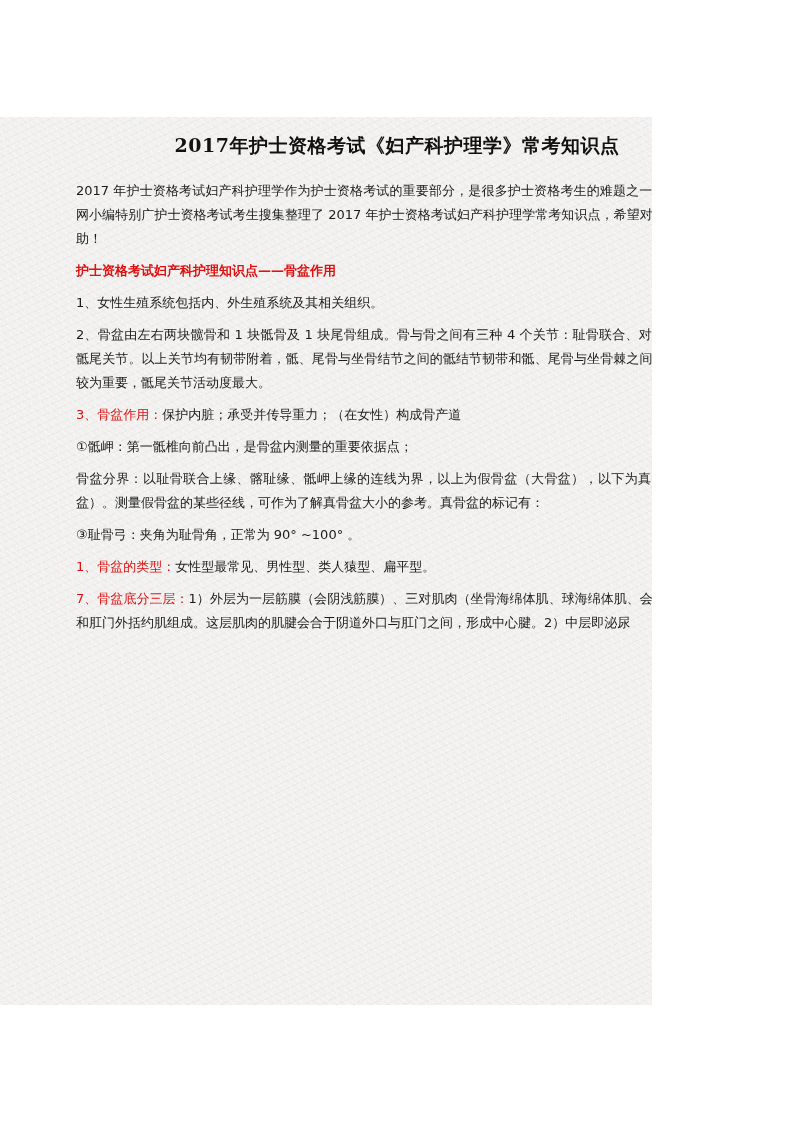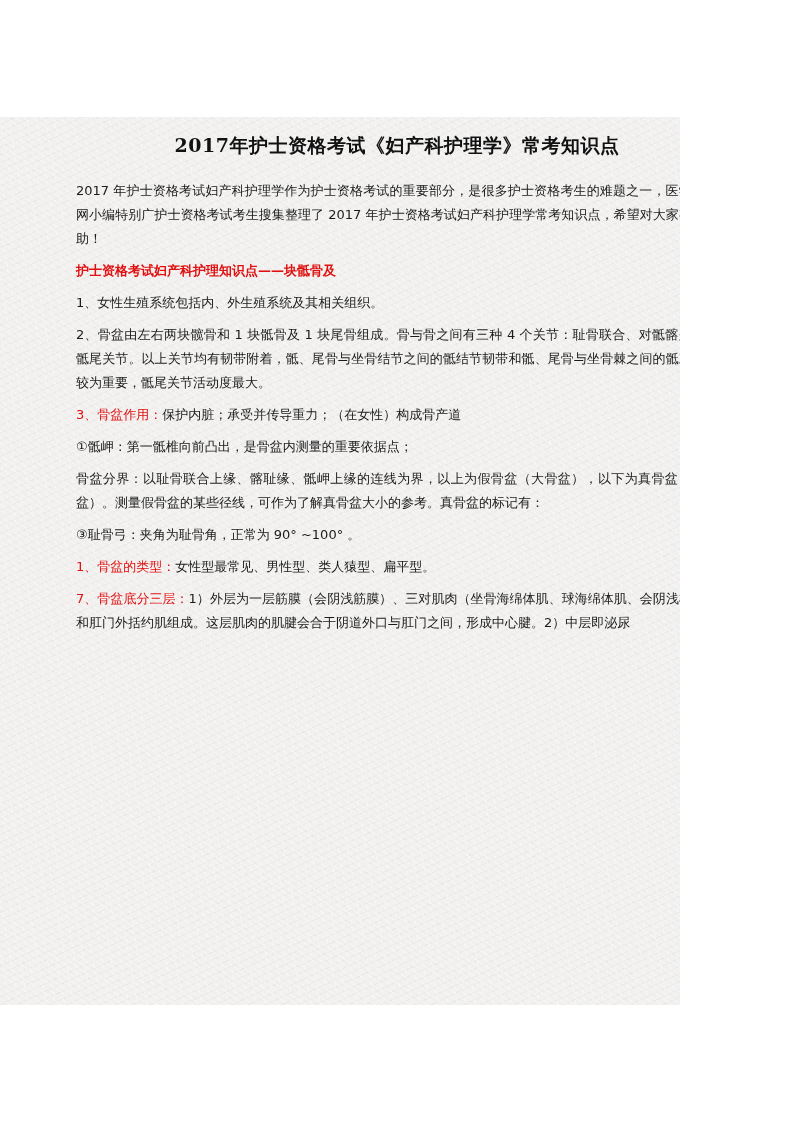--- a/index.html
+++ b/index.html
@@ -19,21 +19,20 @@
       left: 0;
       top: 117px;
       width: 652px;
       height: 888px;
       background-color: #f1f0ef;
       background-image:
         repeating-linear-gradient(35deg, rgba(255,255,255,0.35) 0px, rgba(255,255,255,0.35) 1px, transparent 1px, transparent 5px),
         repeating-linear-gradient(-25deg, rgba(200,200,200,0.18) 0px, rgba(200,200,200,0.18) 1px, transparent 1px, transparent 7px),
         repeating-linear-gradient(80deg, rgba(255,255,255,0.25) 0px, rgba(255,255,255,0.25) 1px, transparent 1px, transparent 9px);
       overflow: hidden;
-      padding-left: 28px;
     }
     .title {
       position: absolute;
       top: 16px;
       left: 0;
       width: 794px;
       text-align: center;
       font-family: "DejaVu Serif", "Liberation Serif", serif;
       font-size: 19px;
       font-weight: bold;
@@ -61,21 +60,21 @@
   </style>
 </head>
 <body>
 
 <div class="paper">
   <div class="title">2017年护士资格考试《妇产科护理学》常考知识点</div>
 
   <div class="content">
     <p>2017 年护士资格考试妇产科护理学作为护士资格考试的重要部分，是很多护士资格考生的难题之一，医学教育网小编特别广护士资格考试考生搜集整理了 2017 年护士资格考试妇产科护理学常考知识点，希望对大家有所帮助！</p>
 
-    <p class="heading-red">护士资格考试妇产科护理知识点——块骶骨及</p>
+    <p class="heading-red">护士资格考试妇产科护理知识点——骨盆作用</p>
 
     <p><span>1、女性生殖系统包括内、外生殖系统及其相关组织。</span></p>
 
     <p><span>2、骨盆由左右两块髋骨和 1 块骶骨及 1 块尾骨组成。骨与骨之间有三种 4 个关节：耻骨联合、对骶髂关节、骶尾关节。以上关节均有韧带附着，骶、尾骨与坐骨结节之间的骶结节韧带和骶、尾骨与坐骨棘之间的骶棘韧带较为重要，骶尾关节活动度最大。</span></p>
 
     <p><span class="red">3、骨盆作用：</span><span>保护内脏；承受并传导重力；（在女性）构成骨产道</span></p>
 
     <p><span>①骶岬：第一骶椎向前凸出，是骨盆内测量的重要依据点；</span></p>
 
     <p><span>骨盆分界：以耻骨联合上缘、髂耻缘、骶岬上缘的连线为界，以上为假骨盆（大骨盆），以下为真骨盆（小骨盆）。测量假骨盆的某些径线，可作为了解真骨盆大小的参考。真骨盆的标记有：</span></p>

